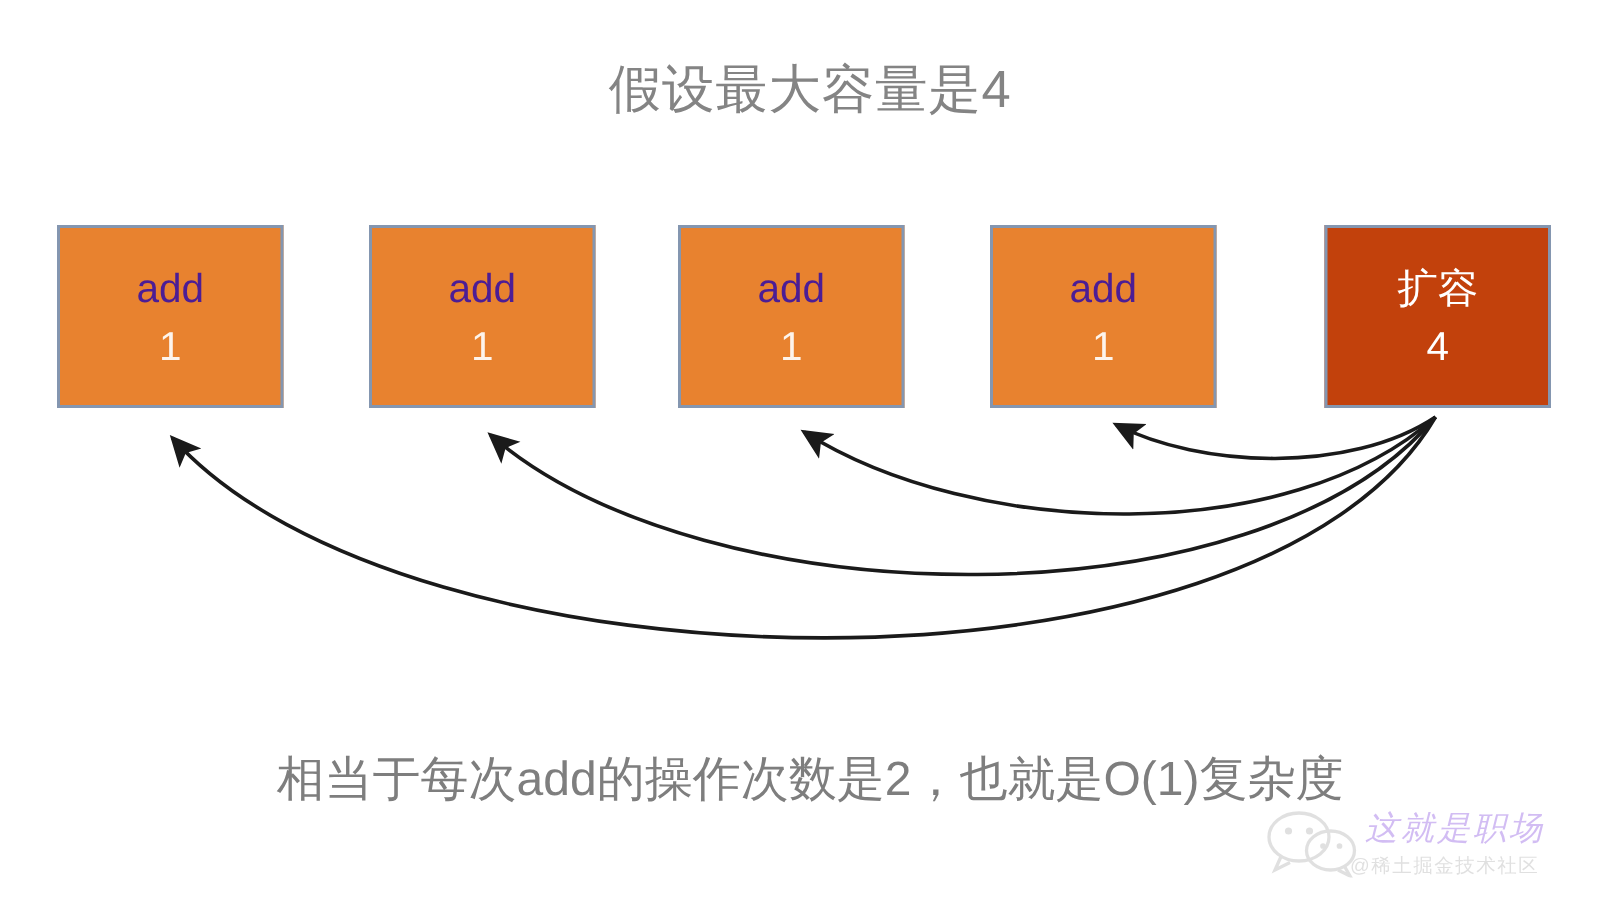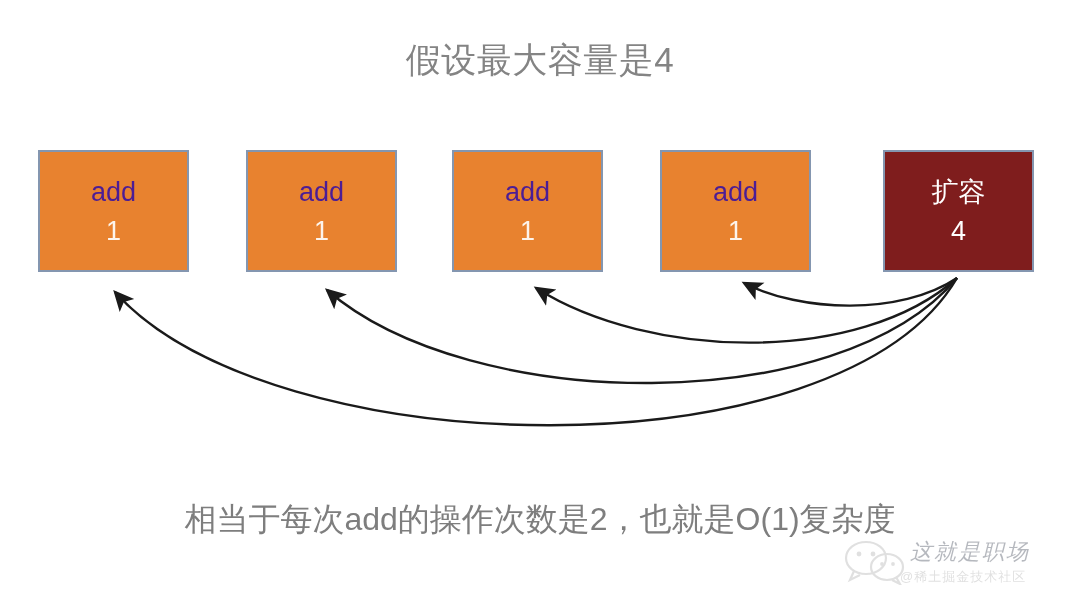--- a/index.html
+++ b/index.html
@@ -46,21 +46,21 @@
     color: #4c1d95;
     font-weight: 400;
   }
   .op-box .op-value {
     font-size: 27px;
     line-height: 30px;
     color: #fdf4ec;
     font-weight: 400;
   }
   .op-box.orange { background: #e8822f; }
-  .op-box.blue   { background: #7f1d1d; }
+  .op-box.blue   { background: #c2410c; }
   .op-box.blue .op-label,
   .op-box.blue .op-value { color: #ffffff; }
   #arrows {
     position: absolute;
     left: 0;
     top: 0;
     width: 1080px;
     height: 605px;
     pointer-events: none;
   }
@@ -82,21 +82,21 @@
     width: 228px;
     height: 62px;
     opacity: 0.30;
   }
   #watermark .wm-line1 {
     position: absolute;
     left: 66px;
     top: 2px;
     font-size: 22px;
     line-height: 26px;
-    color: #0f172a;
+    color: #6d28d9;
     font-style: italic;
     letter-spacing: 2px;
     white-space: nowrap;
   }
   #watermark .wm-line2 {
     position: absolute;
     left: 56px;
     top: 28px;
     font-size: 13px;
     line-height: 24px;

